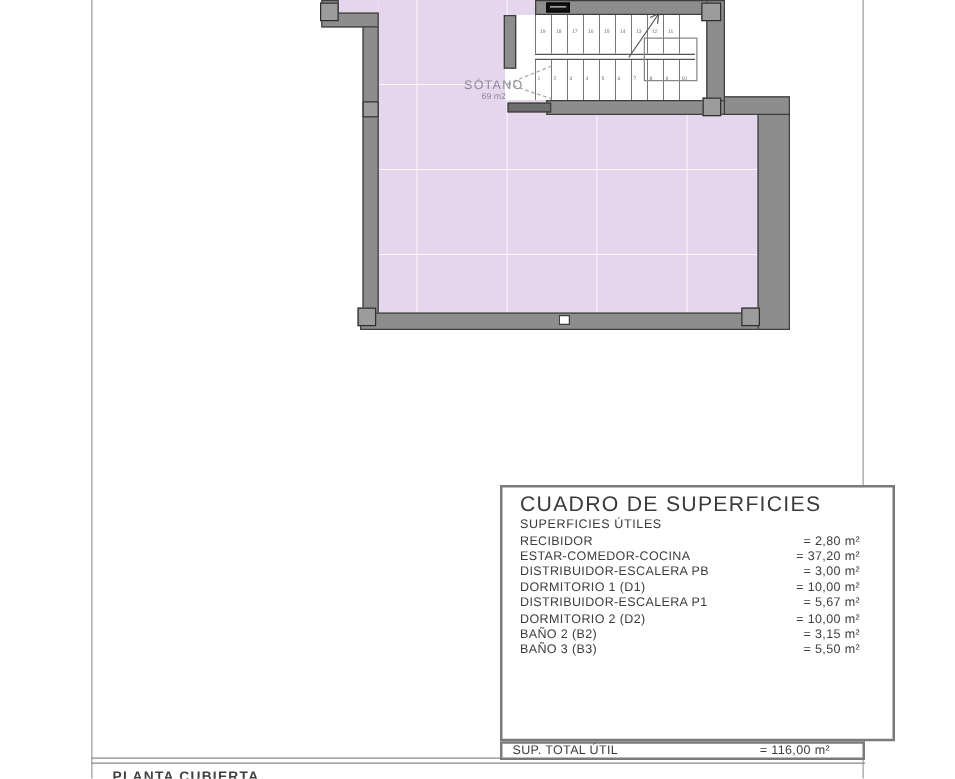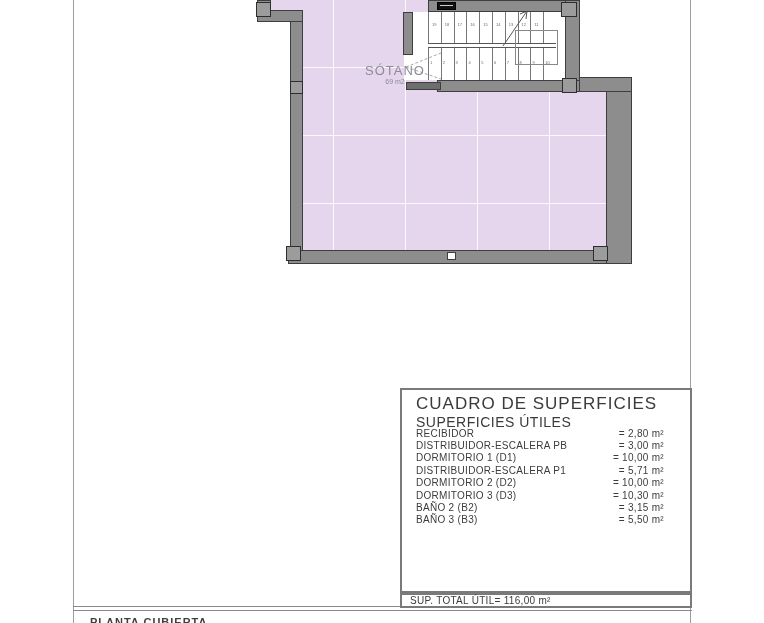--- a/index.html
+++ b/index.html
@@ -21,29 +21,29 @@
   .pilaster{background:#9c9c9c;border:1px solid #2e2e2e;z-index:30;}
   .white{background:#fff;}
   .treads-u,.treads-l{background-image:repeating-linear-gradient(to right,#777 0 1px,transparent 1px 12.8px);}
   .rail{background:#fff;border-top:1px solid #555;border-bottom:1px solid #555;}
   .landing{border:1px solid #888;}
   .stepnum{position:absolute;font-size:4px;color:#6a6a6a;z-index:25;}
   .marker{background:#111;border:1px solid #000;z-index:35;}
   .marker i{display:block;margin:2px 2px;height:1px;background:#cfcfcf;}
   .threshold{background:#6e6e6e;border:1px solid #3e3e3e;}
   .room-label{color:#8d8a96;text-align:center;letter-spacing:1px;z-index:26;}
-  .room-label .nm{font-size:13px;}
+  .room-label .nm{font-size:10px;}
   .room-label .ar{font-size:7px;letter-spacing:0;}
   
   .tbox{border:2px solid #7a7a7a;background:#fff;z-index:40;}
   .t-title{font-size:17px;color:#3a3a3a;letter-spacing:1px;}
-  .t-sub{font-size:14px;color:#3a3a3a;letter-spacing:.5px;}
+  .t-sub{font-size:10px;color:#3a3a3a;letter-spacing:.5px;}
   .srow{display:flex;justify-content:space-between;height:12.4px;align-items:center;
         font-size:10px;color:#3c3c3c;letter-spacing:.3px;}
-  .total-row{display:flex;justify-content:flex-start;align-items:center;height:100%;
+  .total-row{display:flex;justify-content:space-between;align-items:center;height:100%;
         font-size:10px;color:#3c3c3c;letter-spacing:.3px;padding:0 26px 0 8px;}
   .sheet-title{font-size:11px;font-weight:600;color:#3f3f3f;letter-spacing:1px;}
 </style>
 </head>
 <body>
 
 <div id="sheet">
 
   <div class="abs vrule" style="left:73px;"></div>
   <div class="abs vrule" style="left:690px;"></div>
@@ -114,47 +114,47 @@
     <div class="abs pilaster" style="left:561px;top:2px;width:16px;height:15px;"></div>
     <div class="abs pilaster" style="left:562px;top:78px;width:15px;height:15px;"></div>
     <div class="abs white" style="left:447px;top:252px;width:9px;height:8px;border:1px solid #3e3e3e;z-index:24;"></div>
 
     <div class="abs room-label" style="left:358px;top:63px;width:74px;">
       <div class="nm">SÓTANO</div>
       <div class="ar">69 m2</div>
     </div>
   </div>
 
-  <div class="abs tbox" style="left:400px;top:388px;width:292px;height:205px;">
+  <div class="abs tbox" style="left:400px;top:388px;width:316px;height:205px;">
     <div class="abs t-title" style="left:14px;top:4px;">CUADRO DE SUPERFICIES</div>
     <div class="abs t-sub" style="left:14px;top:24px;">SUPERFICIES ÚTILES</div>
     <div id="rows" class="abs" style="left:14px;top:37px;right:26px;">
         <div class="srow">
           <span>RECIBIDOR</span>
           <span>= 2,80 m²</span>
+        </div>
+        <div class="srow">
+          <span>ESTAR-COMEDOR-COCINA</span>
+          <span>= 37,20 m²</span>
         </div>
         <div class="srow">
           <span>DISTRIBUIDOR-ESCALERA PB</span>
           <span>= 3,00 m²</span>
         </div>
         <div class="srow">
           <span>DORMITORIO 1 (D1)</span>
           <span>= 10,00 m²</span>
         </div>
         <div class="srow">
           <span>DISTRIBUIDOR-ESCALERA P1</span>
-          <span>= 5,71 m²</span>
+          <span>= 5,67 m²</span>
         </div>
         <div class="srow">
           <span>DORMITORIO 2 (D2)</span>
           <span>= 10,00 m²</span>
-        </div>
-        <div class="srow">
-          <span>DORMITORIO 3 (D3)</span>
-          <span>= 10,30 m²</span>
         </div>
         <div class="srow">
           <span>BAÑO 2 (B2)</span>
           <span>= 3,15 m²</span>
         </div>
         <div class="srow">
           <span>BAÑO 3 (B3)</span>
           <span>= 5,50 m²</span>
         </div>
       </div>

